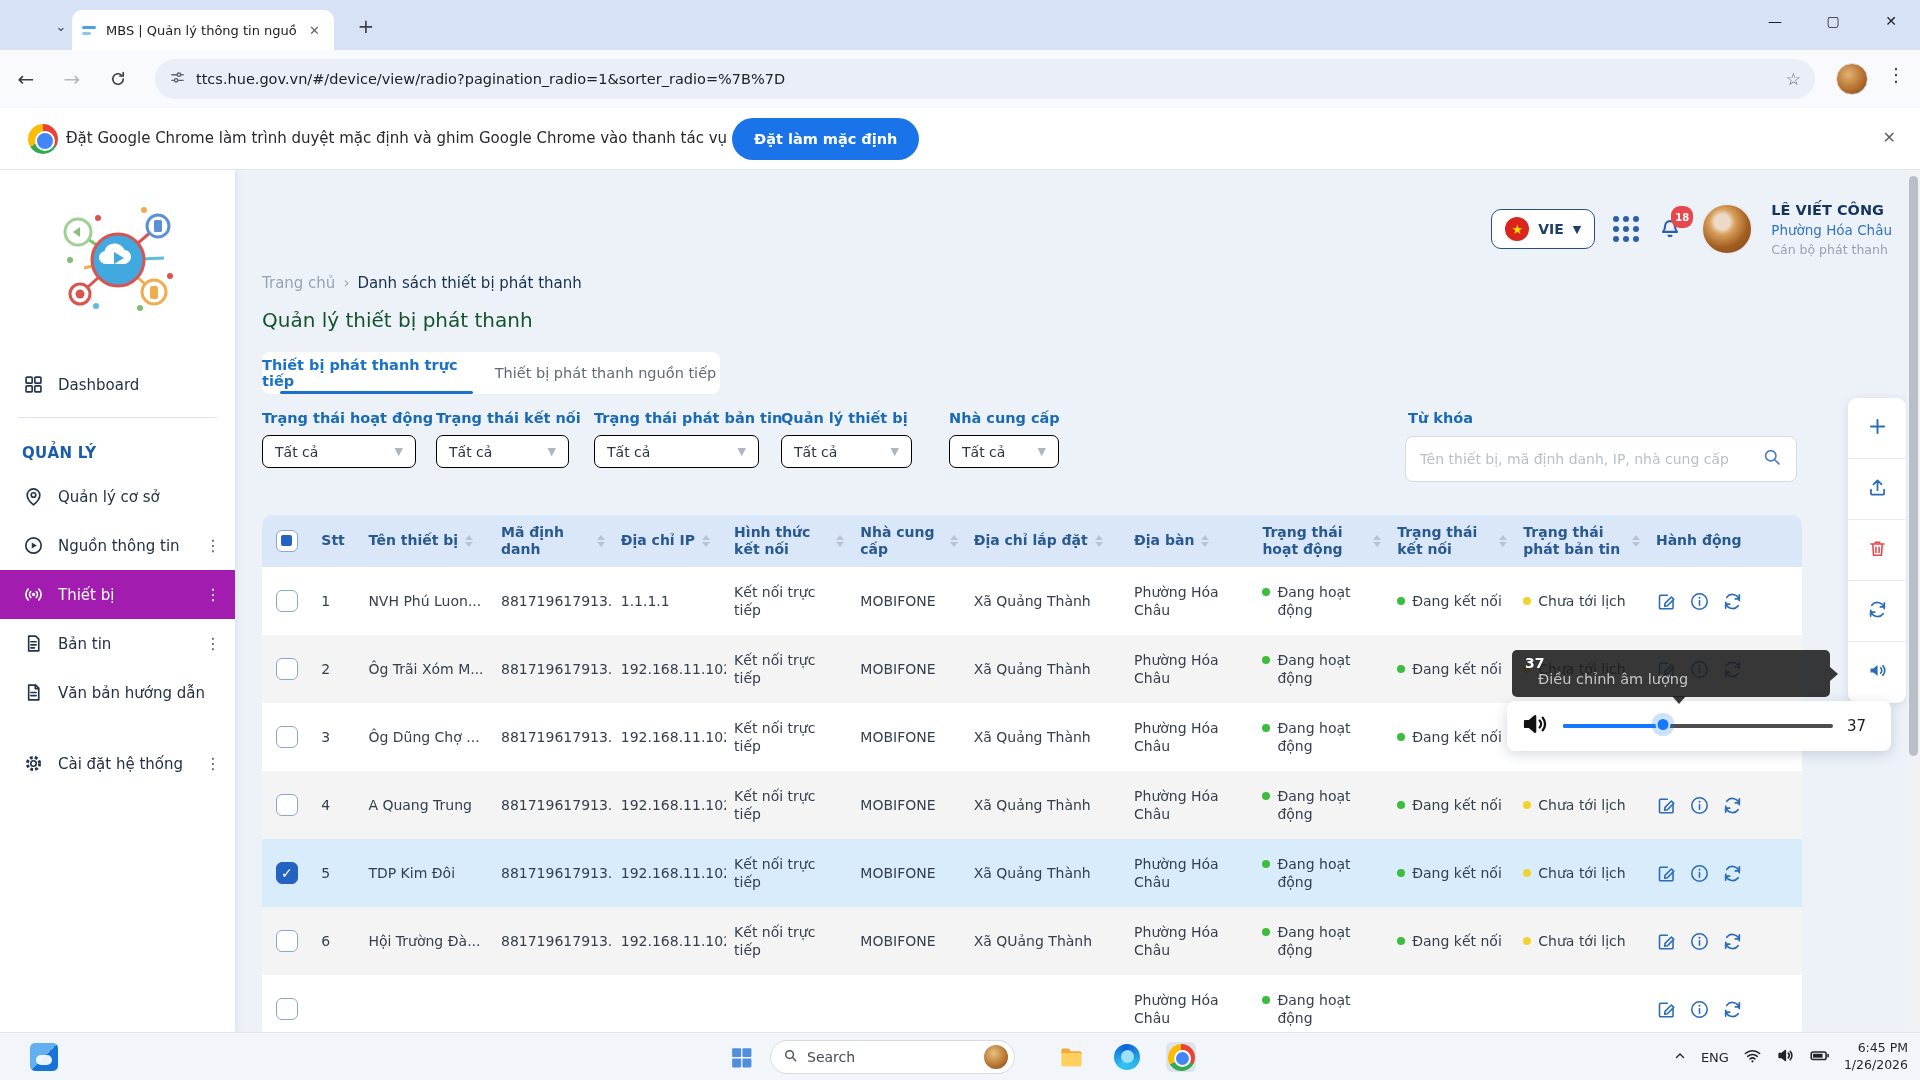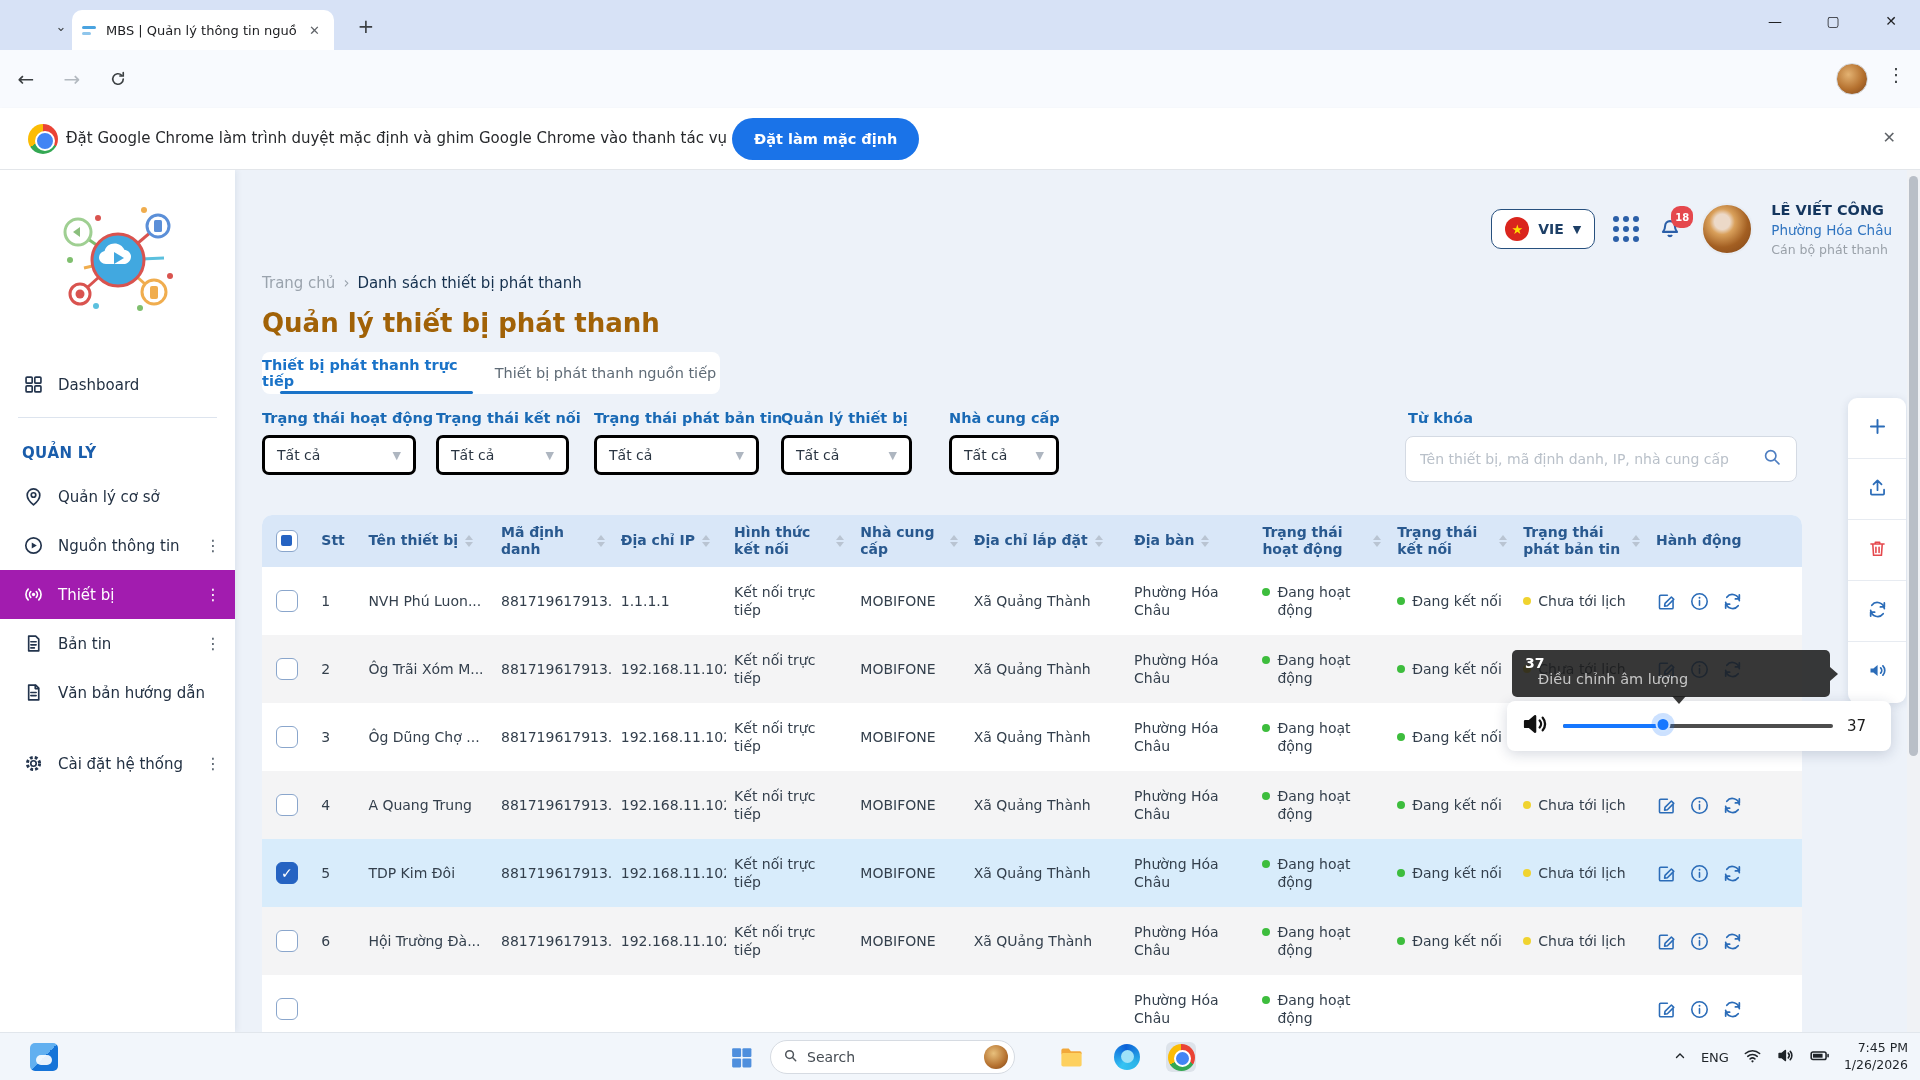--- a/index.html
+++ b/index.html
@@ -62,30 +62,30 @@
   .bell-wrap { position:relative; color:#2b5fa8; }
   .badge { position:absolute; top:-8px; right:-10px; min-width:18px; height:16px; border-radius:9px; background:#e5484d; color:#fff; font-size:10px; font-weight:bold; display:flex; align-items:center; justify-content:center; padding:11px 4px; }
   .user-avatar { width:52px; height:52px; border-radius:50%; background:radial-gradient(circle at 40% 35%, #ecd9c8 0 18%, #d9a05b 30%, #a35f22 60%, #7d4317); border:2px solid #e8edf4; }
   .user-meta { line-height:1.45; }
   .user-name { font-size:14.5px; font-weight:bold; color:#14365e; }
   .user-unit { font-size:13.5px; color:#2f74c0; }
   .user-role { font-size:12.5px; color:#9aa1a9; }
 
   .breadcrumb { position:absolute; left:27px; top:104px; font-size:15px; display:flex; gap:8px; align-items:center; }
   .bc-home { color:#9aa3ad; } .bc-sep { color:#9aa3ad; } .bc-cur { color:#16314e; }
-  .page-title { position:absolute; left:27px; top:138px; font-size:26px; font-weight:bold; color:#a16207; }
+  .page-title { position:absolute; left:27px; top:138px; font-size:20px; font-weight:normal; color:#14532d; }
 
   .tabs-card { position:absolute; left:27px; top:182px; width:458px; height:42px; background:#fff; border-radius:8px; display:flex; }
   .ptab { flex:1; display:flex; align-items:center; justify-content:center; font-size:14.5px; color:#5f6b76; position:relative; }
   .ptab.active { color:#1a73c8; font-weight:bold; }
   .ptab.active::after { content:""; position:absolute; left:18px; right:18px; bottom:0; height:3px; background:#1a73c8; border-radius:2px; }
 
   .filter-group { position:absolute; top:240px; }
   .filter-label { font-size:14.5px; font-weight:bold; color:#1a6ab5; margin-bottom:9px; white-space:nowrap; }
-  .select { height:40px; background:#fff; border:3px solid #000000; border-radius:7px; display:flex; align-items:center; justify-content:space-between; padding:4px 12px; font-size:14px; color:#2a3542; }
+  .select { height:33px; background:#fff; border:1px solid #000000; border-radius:7px; display:flex; align-items:center; justify-content:space-between; padding:4px 12px; font-size:14px; color:#2a3542; }
   .select .chev { color:#aeb6c0; font-size:11px; }
 
   .kw-label { position:absolute; left:1173px; top:240px; font-size:14.5px; font-weight:bold; color:#1a6ab5; }
   .kw-input { position:absolute; left:1170px; top:266px; width:392px; height:46px; background:#fff; border:1px solid #d4dae3; border-radius:8px; display:flex; align-items:center; padding:0 14px; }
   .kw-input input { flex:1; border:none; outline:none; font-size:14px; color:#2a3542; background:transparent; font-family:inherit; }
   .kw-input input::placeholder { color:#b9c0c9; }
   .kw-search { color:#4e7ec1; }
 
   .table-card { position:absolute; left:27px; top:345px; width:1540px; background:#fff; border-radius:10px 10px 0 0; overflow:hidden; }
   table { width:100%; border-collapse:collapse; table-layout:fixed; }
@@ -173,20 +173,31 @@
   </div>
 
   <div class="toolbar">
     <div class="navbtn">←</div>
     <div class="navbtn disabled">→</div>
     <div class="navbtn">
       <svg width="18" height="18" viewBox="0 0 24 24" fill="none" stroke="currentColor" stroke-width="2.2" stroke-linecap="round">
           <path d="M19 12a7 7 0 1 1-2.1-5"></path>
           <path d="M19 3.5V8h-4.5"></path>
         </svg>
+    </div>
+    <div class="omnibox">
+      <span style="color:#5f6368">
+        <svg width="17" height="17" viewBox="0 0 24 24" fill="none" stroke="currentColor" stroke-width="2" stroke-linecap="round">
+            <path d="M4 8h7M17 8h3M4 16h3M13 16h7"></path>
+            <circle cx="14" cy="8" r="2.4"></circle>
+            <circle cx="10" cy="16" r="2.4"></circle>
+          </svg>
+      </span>
+      <span class="url">ttcs.hue.gov.vn/#/device/view/radio?pagination_radio=1&amp;sorter_radio=%7B%7D</span>
+      <span class="star">☆</span>
     </div>
     <div class="tb-avatar"></div>
     <div class="tb-menu">⋮</div>
   </div>
 
   <div class="notifbar">
     <div class="chrome-logo"></div>
     <div class="notif-text">Đặt Google Chrome làm trình duyệt mặc định và ghim Google Chrome vào thanh tác vụ</div>
     <button class="notif-btn">Đặt làm mặc định</button>
     <div class="notif-close">✕</div>
@@ -1010,18 +1021,18 @@
           </svg>
       </span>
       <span>
         <svg width="21" height="21" viewBox="0 0 24 24" fill="none" stroke="currentColor" stroke-width="1.8">
             <rect x="2.5" y="8" width="17" height="8.5" rx="2"></rect>
             <rect x="4.5" y="10" width="11" height="4.5" fill="currentColor" stroke="none"></rect>
             <path d="M21.8 11v2.5" stroke-linecap="round"></path>
           </svg>
       </span>
       <span class="tray-clock">
-        <div>7:45 PM</div>
+        <div>6:45 PM</div>
         <div>1/26/2026</div>
       </span>
     </div>
   </div>
 </div>
 
 </body></html>

